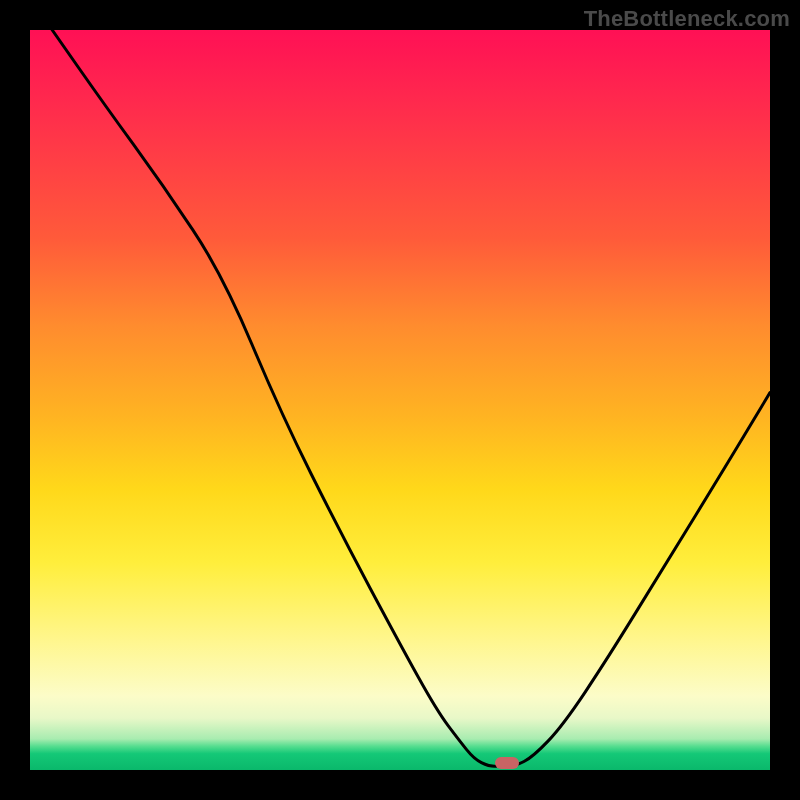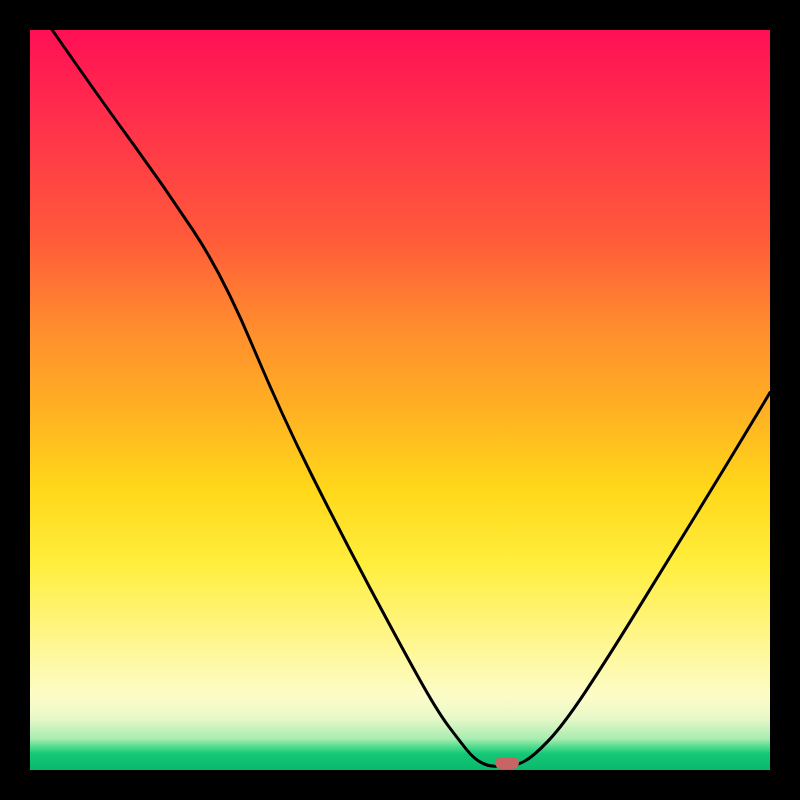--- a/index.html
+++ b/index.html
@@ -65,20 +65,21 @@
     border-radius: 6px;
     background: #c86464;
     transform: translate(-50%, -50%);
   }
 </style>
 </head>
 <body>
 
 <div class="frame">
 
+  <a class="attribution-link">TheBottleneck.com</a>
 
   <div class="plot-area">
     <svg viewBox="0 0 740 740" preserveAspectRatio="none">
       <path fill="none" stroke="#000" stroke-width="3" stroke-linejoin="round" stroke-linecap="round" d="M 22.2 0.0 Q 22.2 0.0 48.1 37.0 Q 74.0 74.0 103.6 114.7 Q 133.2 155.4 162.8 199.8 Q 192.4 244.2 222.0 314.5 Q 251.6 384.8 281.2 444.0 Q 310.8 503.2 340.4 558.7 Q 370.0 614.2 388.5 647.5 Q 407.0 680.8 418.1 695.6 Q 429.2 710.4 436.6 719.6 Q 444.0 728.9 451.4 732.6 Q 458.8 736.3 464.4 736.3 Q 469.9 736.3 477.3 736.3 Q 484.7 736.3 494.0 731.5 Q 503.2 726.7 518.0 711.1 Q 532.8 695.6 555.0 662.3 Q 577.2 629.0 606.8 580.9 Q 636.4 532.8 666.0 484.7 Q 695.6 436.6 717.8 399.6 T 740.0 362.6"></path>
     </svg>
     <div class="marker" style="left: 477.3px; top: 733.34px; background: rgb(200, 100, 100);"></div>
   </div>
 
 </div>
 

